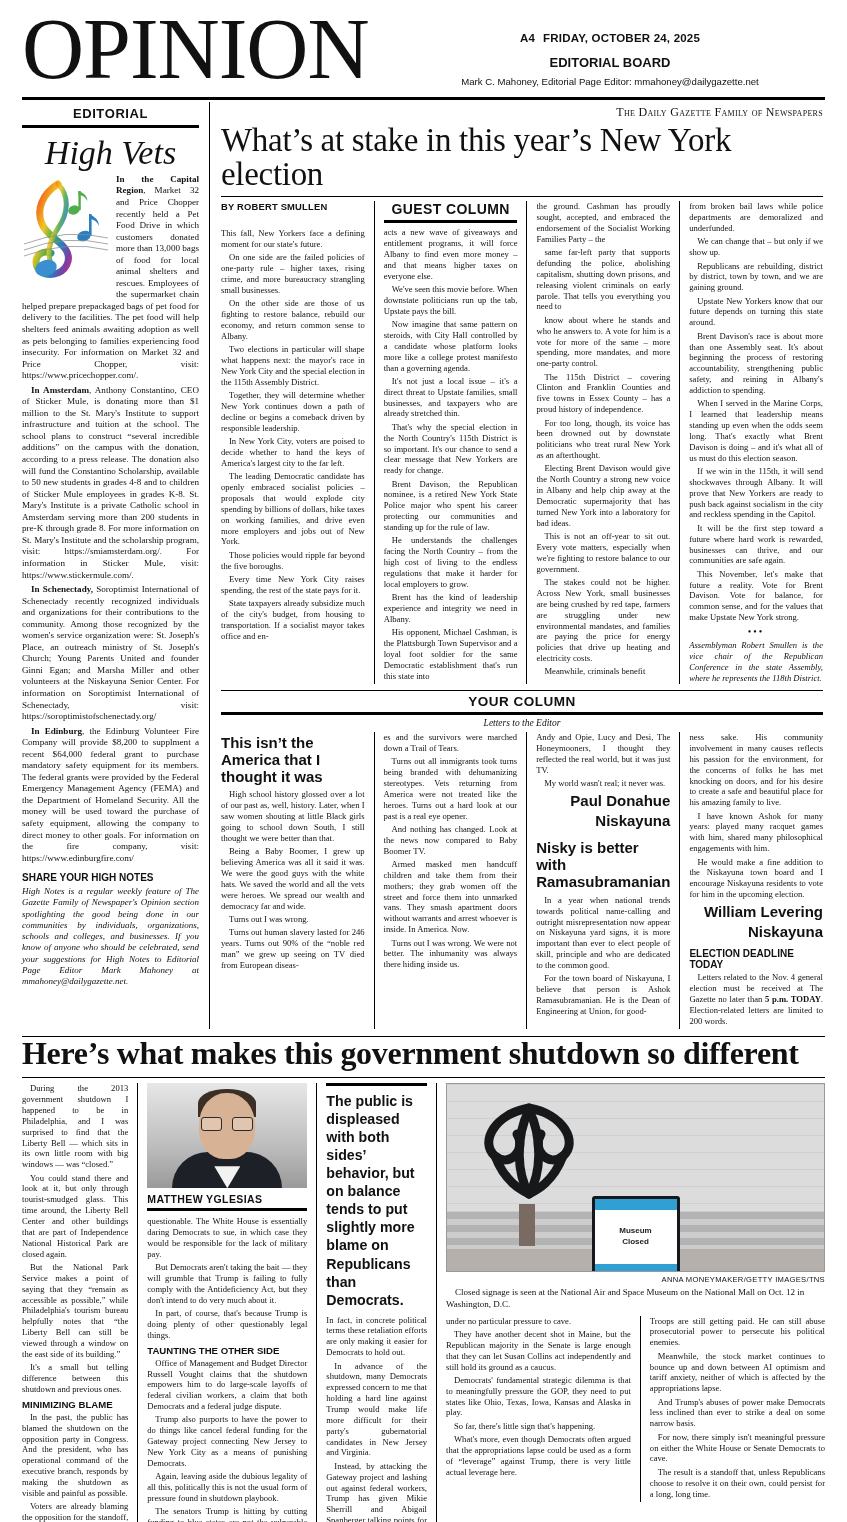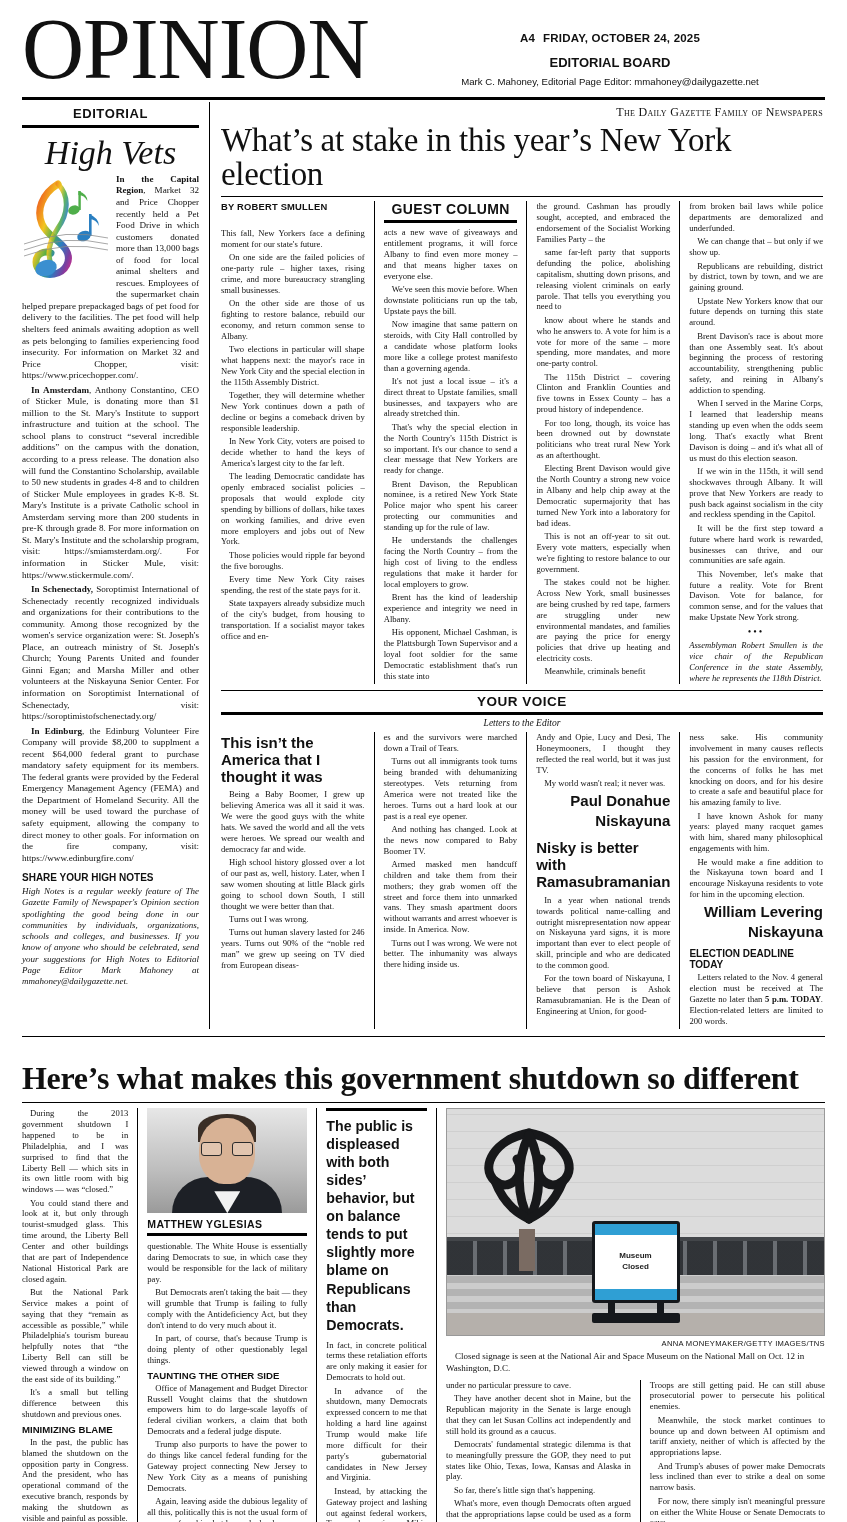--- a/index.html
+++ b/index.html
@@ -91,21 +91,21 @@
   .yv-sub { font-style:italic; font-size:9.5px; text-align:center; padding:3px 0 4px; }
   .letter-hed {
     font-family:"Liberation Sans", sans-serif; font-weight:bold;
     font-size:15px; line-height:1.12; margin:3px 0 4px;
   }
   .sig { text-align:right; font-family:"Liberation Sans", sans-serif; font-weight:bold; font-size:15px; line-height:1.3; margin-top:2px;}
   .deadline-head { font-family:"Liberation Sans", sans-serif; font-weight:bold; font-size:10px; margin:7px 0 2px; }
 
   
   .bottom-sep { border-top:1.6px solid #000; margin-top:7px; }
-  .bottom-hed { font-size:32px; line-height:1.03; margin:25px 0 7px; letter-spacing:-0.3px; }
+  .bottom-hed { font-size:32px; line-height:1.03; margin:0 0 7px; letter-spacing:-0.3px; }
 
   .bot-grid { display:flex; gap:9px; }
   .bcol { width:190px; }
   .bcol-sep { border-left:1px solid #000; padding-left:9px; }
 
   .sub-head { font-family:"Liberation Sans", sans-serif; font-weight:bold; font-size:9.6px; margin:4px 0 2px; }
 
   .mug { width:160px; height:105px; background:#cfcfcf; margin:0 auto; position:relative; overflow:hidden; }
   .mug .bg { position:absolute; inset:0; background:linear-gradient(180deg,#e7e7e7 0%, #bdbdbd 60%, #9a9a9a 100%); }
   .mug .head { position:absolute; left:50%; top:10px; width:56px; height:66px; margin-left:-28px; border-radius:48% 48% 44% 44%; background:#d8b295; }
@@ -118,21 +118,21 @@
   .mugname { font-family:"Liberation Sans", sans-serif; font-weight:bold; font-size:10.5px; text-align:left; letter-spacing:.4px; padding:5px 0 3px; }
   .mugname-rule { border-top:2.2px solid #000; border-bottom:1px solid #000; height:3px; margin-bottom:5px; }
 
   .pullquote {
     font-family:"Liberation Sans", sans-serif; font-weight:bold;
     font-size:14.2px; line-height:1.27; padding:6px 4px 6px 0;
   }
   .pq-rule-top { border-top:2.4px solid #000; border-bottom:1px solid #000; height:3px; }
 
   
-  .photo { width:100%; height:228px; position:relative; overflow:hidden; background:#b9b9b9; border:1px solid #999;}
+  .photo { width:100%; height:189px; position:relative; overflow:hidden; background:#b9b9b9; border:1px solid #999;}
   .ph-wall { position:absolute; inset:0; background:
       repeating-linear-gradient(0deg,#dcdcdc 0px,#dcdcdc 16px,#cfcfcf 16px,#cfcfcf 17px),
       linear-gradient(180deg,#e2e2e2,#c9c9c9);}
   .ph-dark { position:absolute; left:0; right:0; top:128px; height:46px; background:#43464a; }
   .ph-doors { position:absolute; left:0; right:0; top:132px; height:38px;
      background:repeating-linear-gradient(90deg,#2f3236 0 26px,#6d7176 26px 30px); opacity:.92;}
   .ph-steps { position:absolute; left:0; right:0; bottom:0; height:60px;
      background:repeating-linear-gradient(0deg,#b3b3b3 0 7px,#cccccc 7px 13px);}
   .ph-ground { position:absolute; left:0; right:0; bottom:0; height:22px; background:#b5b0ab;}
   .ph-sculpt { position:absolute; left:18px; top:14px; width:128px; height:118px; }
@@ -285,30 +285,30 @@
             <p>It will be the first step toward a future where hard work is rewarded, businesses can thrive, and our communities are safe again.</p>
             <p>This November, let's make that future a reality. Vote for Brent Davison. Vote for balance, for common sense, and for the values that make Upstate New York strong.</p>
           </div>
           <div class="dots">•••</div>
           <div class="italic-note">Assemblyman Robert Smullen is the vice chair of the Republican Conference in the state Assembly, where he represents the 118th District.</div>
         </div>
       </div>
 
       <div class="yv-wrap">
         <div class="rule-med"></div>
-        <div class="yv-head">YOUR VOICE</div>
+        <div class="yv-head">YOUR COLUMN</div>
         <div class="sec-head-rule"></div>
         <div class="yv-sub">Letters to the Editor</div>
 
         <div class="cols4">
           <div>
             <div class="letter-hed">This isn’t the America that I thought it was</div>
             <div class="mini-text">
+              <p>High school history glossed over a lot of our past as, well, history. Later, when I saw women shouting at little Black girls going to school down South, I still thought we were better than that.</p>
               <p>Being a Baby Boomer, I grew up believing America was all it said it was. We were the good guys with the white hats. We saved the world and all the vets were heroes. We spread our wealth and democracy far and wide.</p>
-              <p>High school history glossed over a lot of our past as, well, history. Later, when I saw women shouting at little Black girls going to school down South, I still thought we were better than that.</p>
               <p>Turns out I was wrong.</p>
               <p>Turns out human slavery lasted for 246 years. Turns out 90% of the “noble red man” we grew up seeing on TV died from European diseas-</p>
             </div>
           </div>
           <div class="colsep">
             <div class="mini-text">
               <p class="noind">es and the survivors were marched down a Trail of Tears.</p>
               <p>Turns out all immigrants took turns being branded with dehumanizing stereotypes. Vets returning from America were not treated like the heroes. Turns out a hard look at our past is a real eye opener.</p>
               <p>And nothing has changed. Look at the news now compared to Baby Boomer TV.</p>
               <p>Armed masked men handcuff children and take them from their mothers; they grab women off the street and force them into unmarked vans. They smash apartment doors without warrants and arrest whoever is inside. In America. Now.</p>

